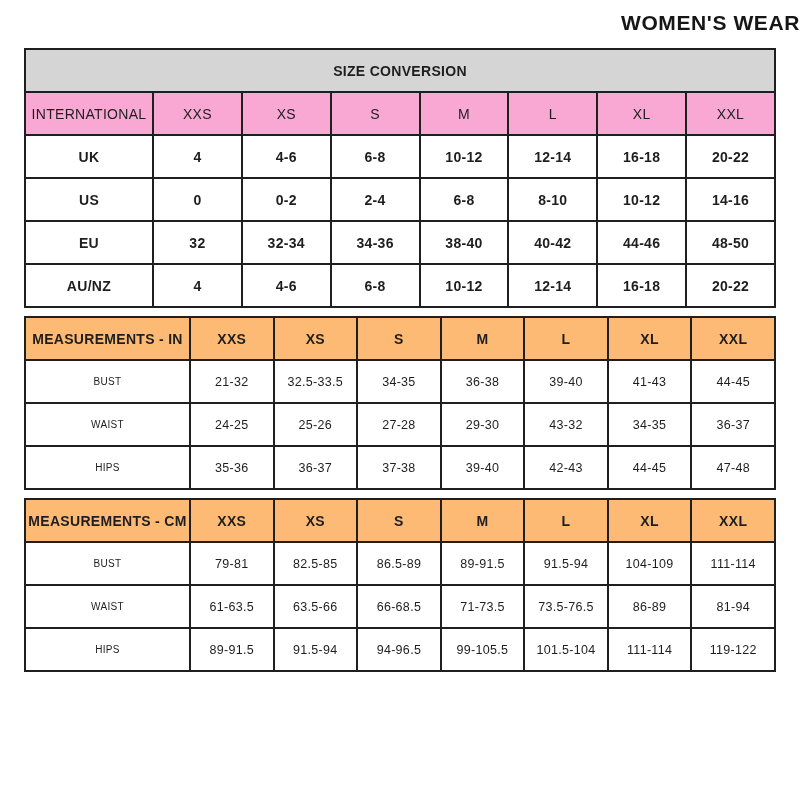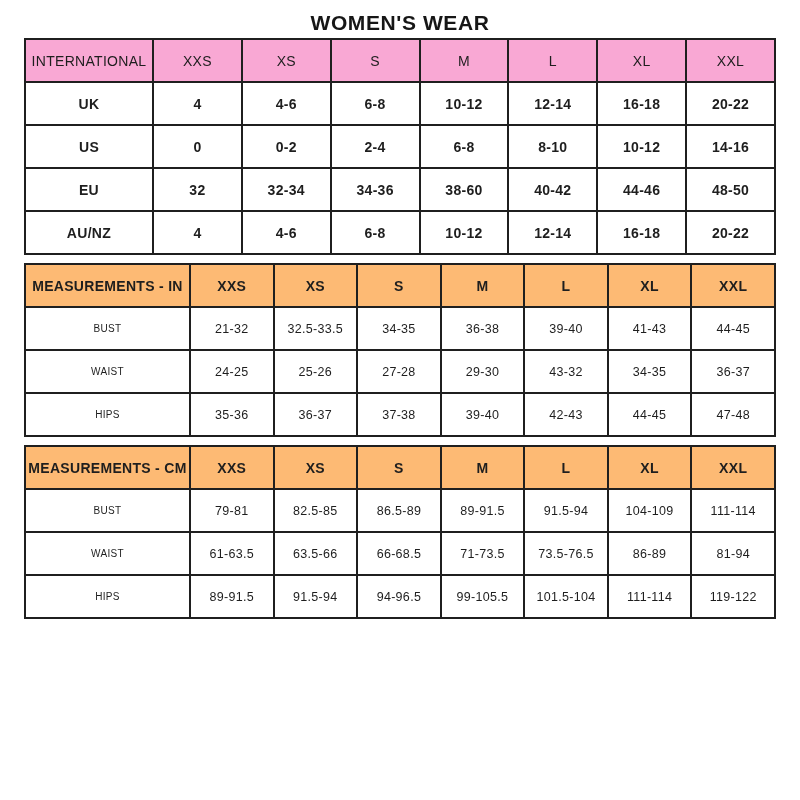--- a/index.html
+++ b/index.html
@@ -9,26 +9,26 @@
     font-family: "Liberation Sans", sans-serif;
     color: #1e1e1e;
   }
   .page {
     width: 800px;
     height: 800px;
     padding-top: 11px;
     overflow: hidden;
   }
   h1.page-title {
-    text-align: center;
+    text-align: right;
     font-size: 21px;
     font-weight: 700;
     letter-spacing: 0.6px;
     color: #161616;
-    margin-bottom: 3px;
+    margin-bottom: 13px;
   }
   table {
     width: 752px;
     margin: 0 auto 8px auto;
     border-collapse: collapse;
     table-layout: fixed;
   }
   th, td {
     border: 2px solid #1f1f1f;
     text-align: center;
@@ -77,20 +77,23 @@
 
   <h1 class="page-title">WOMEN'S WEAR</h1>
 
   <table class="conv">
     <colgroup>
       <col class="label-col">
       <col span="7">
     </colgroup>
   <thead>
         <tr>
+          <th class="banner-title" colspan="8">SIZE CONVERSION</th>
+        </tr>
+        <tr>
           <th class="size-head-plain">INTERNATIONAL</th>
           <th class="size-head-plain">XXS</th>
           <th class="size-head-plain">XS</th>
           <th class="size-head-plain">S</th>
           <th class="size-head-plain">M</th>
           <th class="size-head-plain">L</th>
           <th class="size-head-plain">XL</th>
           <th class="size-head-plain">XXL</th>
         </tr>
       </thead>
@@ -113,21 +116,21 @@
           <td class="cell">6-8</td>
           <td class="cell">8-10</td>
           <td class="cell">10-12</td>
           <td class="cell">14-16</td>
         </tr>
         <tr>
           <td class="row-label">EU</td>
           <td class="cell">32</td>
           <td class="cell">32-34</td>
           <td class="cell">34-36</td>
-          <td class="cell">38-60</td>
+          <td class="cell">38-40</td>
           <td class="cell">40-42</td>
           <td class="cell">44-46</td>
           <td class="cell">48-50</td>
         </tr>
         <tr>
           <td class="row-label">AU/NZ</td>
           <td class="cell">4</td>
           <td class="cell">4-6</td>
           <td class="cell">6-8</td>
           <td class="cell">10-12</td>

